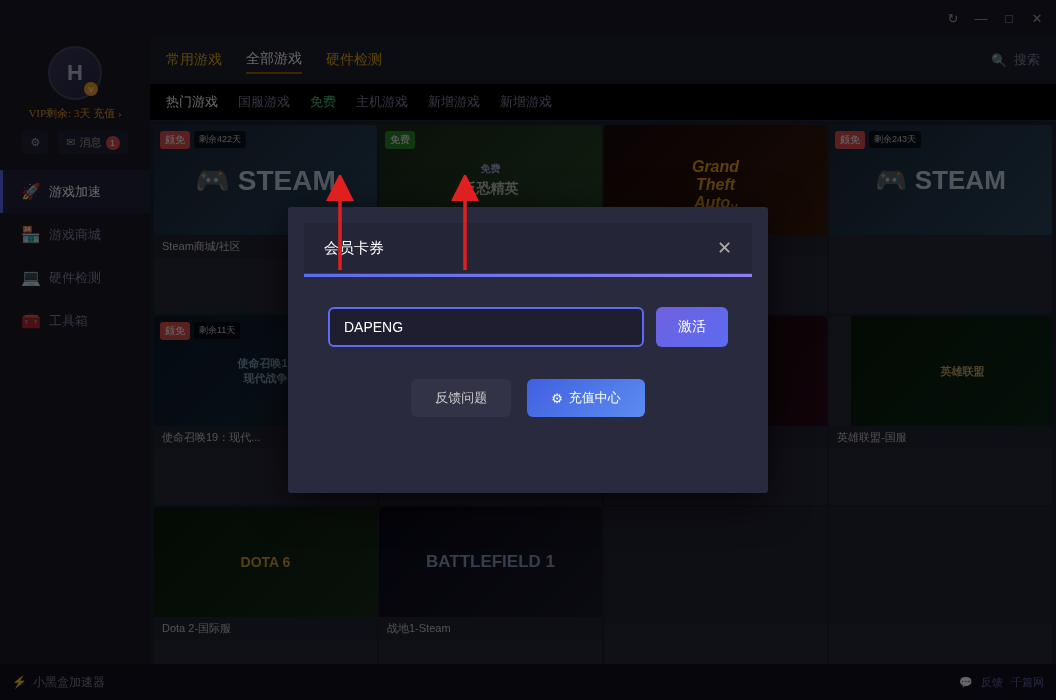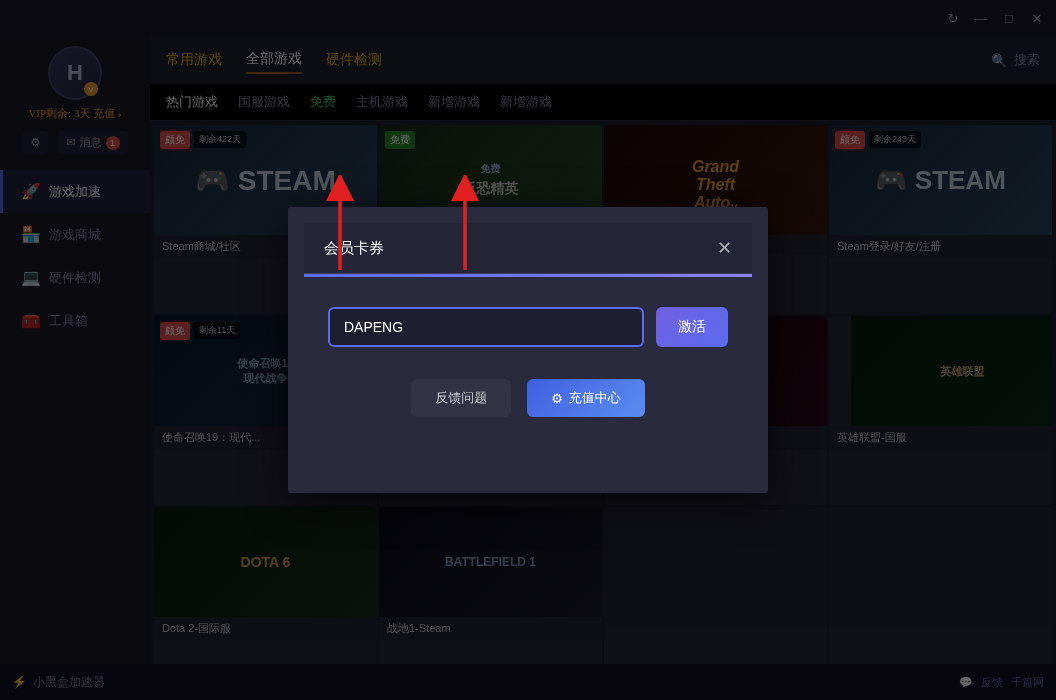--- a/index.html
+++ b/index.html
@@ -549,21 +549,20 @@
           </div>
           <div class="game-card-label">GTA 5</div>
         </div>
 
         <div class="game-card">
           <div class="game-card-img bg-steam">
             <span style="font-size:26px; color:#c7d5e0;">🎮 STEAM</span>
           </div>
           <span class="game-badge">颇免</span>
           <span class="days-badge">剩余243天</span>
-          <div class="game-card-label">Steam登录/好友/注册</div>
         </div>
 
         <div class="game-card">
           <div class="game-card-img bg-mission">
             <div style="text-align:center; font-size:11px; color:#8ab; font-weight:bold;">使命召唤19<br>现代战争</div>
           </div>
           <span class="game-badge">颇免</span>
           <span class="days-badge">剩余11天</span>
           <div class="game-card-label">使命召唤19：现代...</div>
         </div>
@@ -591,21 +590,21 @@
 
         <div class="game-card">
           <div class="game-card-img bg-dota">
             <div style="text-align:center; font-size:14px; color:#d0a040; font-weight:bold;">DOTA 6</div>
           </div>
           <div class="game-card-label">Dota 2-国际服</div>
         </div>
 
         <div class="game-card">
           <div class="game-card-img bg-battlefield">
-            <div style="text-align:center; font-size:12px; color:#8898c0; font-weight:bold;">BATTLEFIELD 1</div>
+            <div style="text-align:center; font-size:17px; color:#8898c0; font-weight:bold;">BATTLEFIELD 1</div>
           </div>
           <div class="game-card-label">战地1-Steam</div>
         </div>
 
         <div class="game-card">
           <div class="game-card-img" style="background:#252535;"></div>
           <div class="game-card-label"></div>
         </div>
         <div class="game-card">
           <div class="game-card-img" style="background:#252535;"></div>

